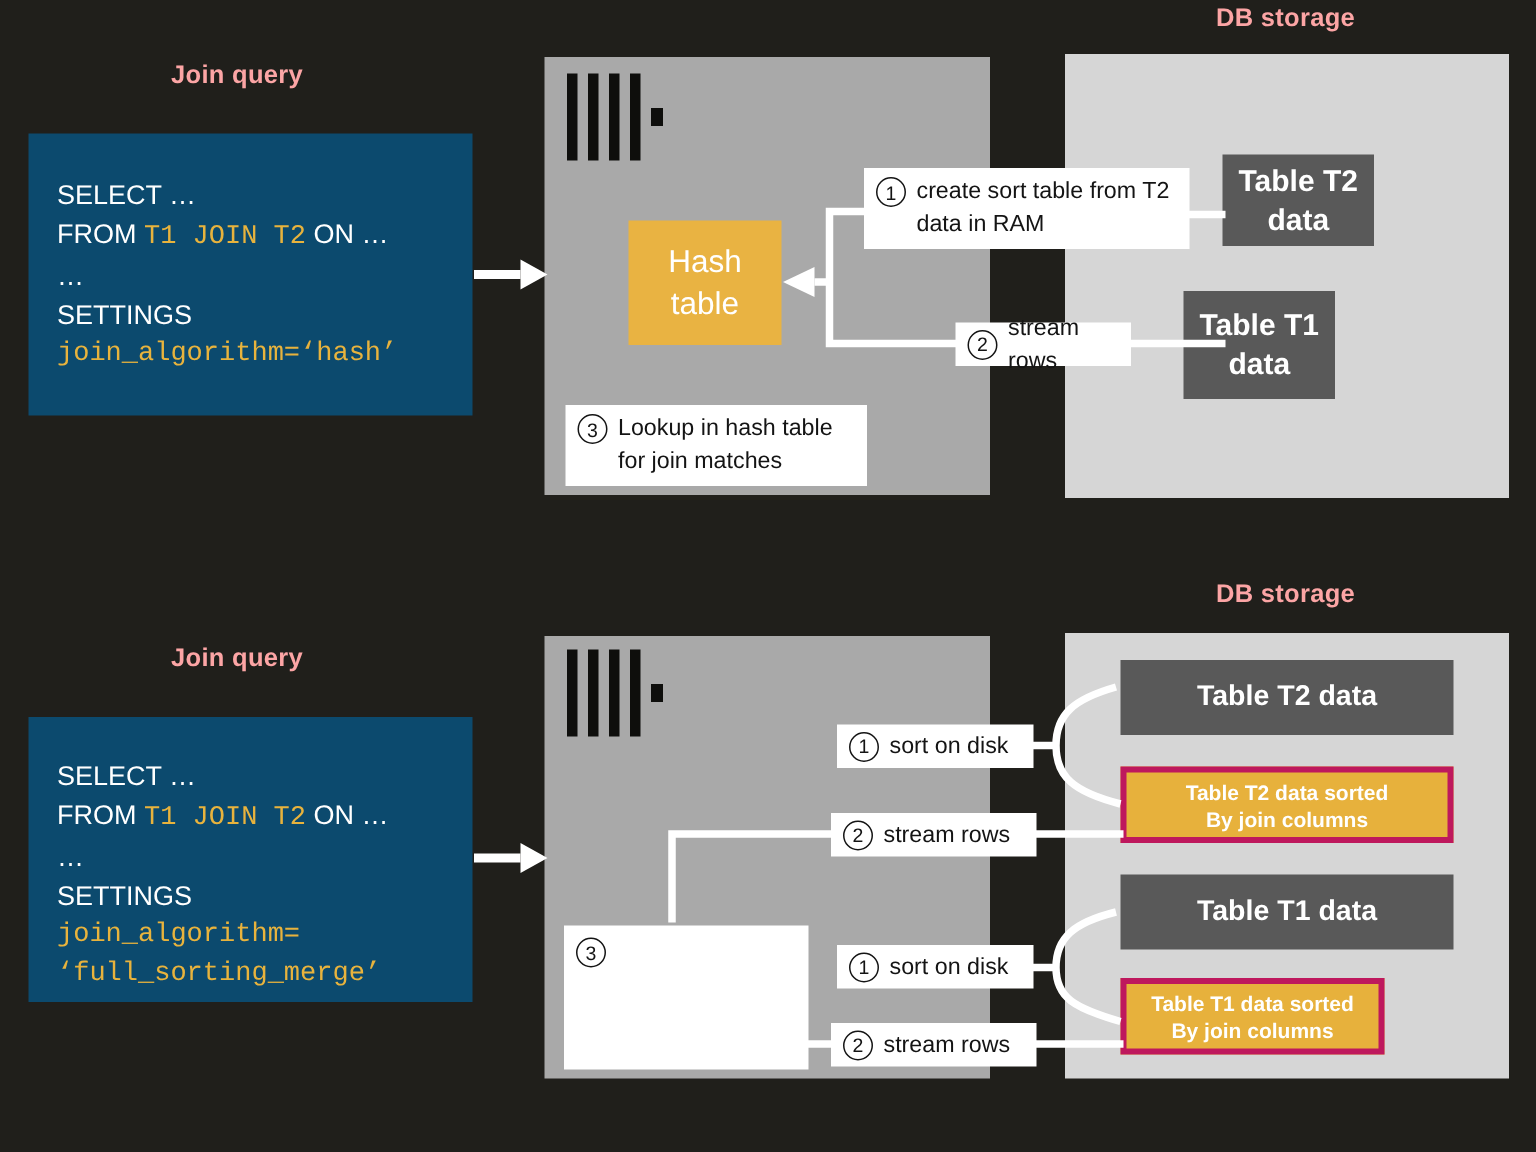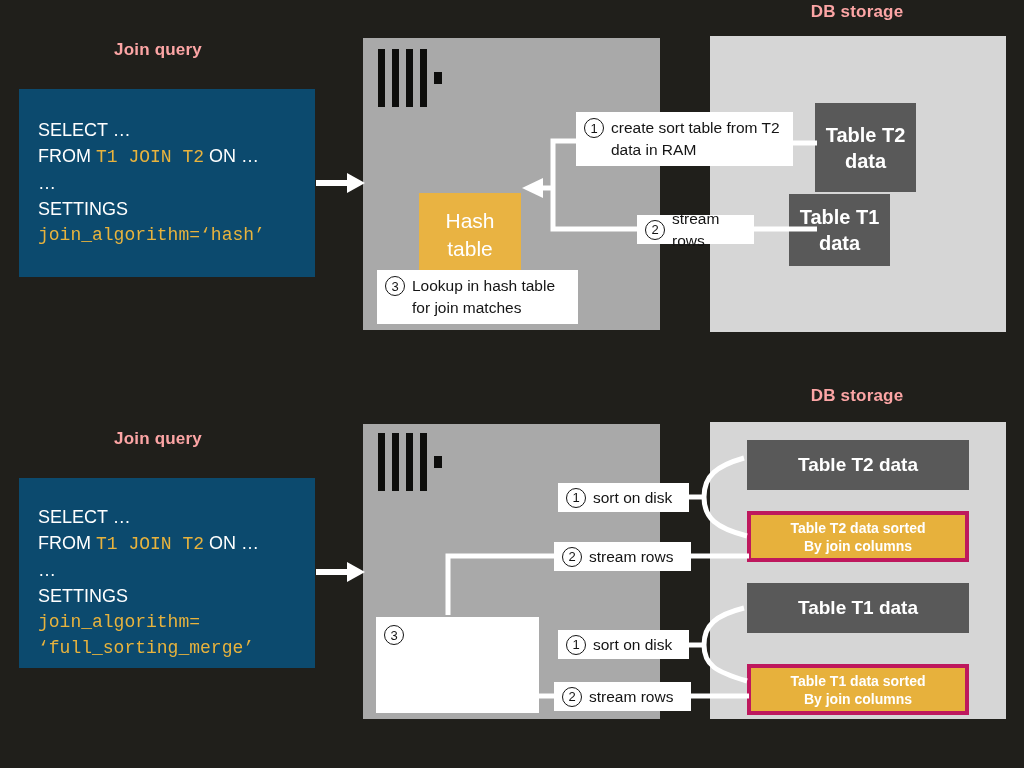--- a/index.html
+++ b/index.html
@@ -39,21 +39,20 @@
   .ch-dot { width: 8px; height: 12px; background: #0e0e0c; margin-top: 23px; }
 
   .hash-box {
     background: #e9b342;
     color: #ffffff;
     font-size: 21px;
     font-weight: 500;
     line-height: 28px;
     display: flex; align-items: center; justify-content: center;
     text-align: center;
-    margin-top: 46px;
   }
 
   .table-box {
     background: #595959;
     color: #ffffff;
     font-weight: 700;
     display: flex; align-items: center; justify-content: center;
     text-align: center;
   }
   .table-box.two-line { font-size: 20px; line-height: 26px; }
@@ -125,21 +124,21 @@
     </div>
   </div>
 
   <div class="abs hash-box pre" style="left:419px; top:147px; width:102px; height:83px;">Hash
 table</div>
 
   <div class="abs section-title" style="left:737px; top:2px; width:240px;">DB storage</div>
 
   <div class="abs db-box" style="left:710px; top:36px; width:296px; height:296px;"></div>
 
-  <div class="abs table-box two-line pre" style="left:815px; top:103px; width:101px; height:89px;">Table T2
+  <div class="abs table-box two-line pre" style="left:815px; top:103px; width:101px; height:61px;">Table T2
 data</div>
 
   <div class="abs table-box two-line pre" style="left:789px; top:194px; width:101px; height:72px;">Table T1
 data</div>
 
   <div class="abs ann multi" style="left:576px; top:112px; width:217px; min-height:49px;">
     <span class="num">1</span>
     <span class="txt">create sort table from T2 data in RAM</span>
   </div>
 
@@ -178,21 +177,21 @@
 
   <div class="abs db-box" style="left:710px; top:422px; width:296px; height:297px;"></div>
 
   <div class="abs table-box one-line" style="left:747px; top:440px; width:222px; height:50px;">Table T2 data</div>
 
   <div class="abs sorted-box pre" style="left:747px; top:511px; width:222px; height:51px;">Table T2 data sorted
 By join columns</div>
 
   <div class="abs table-box one-line" style="left:747px; top:583px; width:222px; height:50px;">Table T1 data</div>
 
-  <div class="abs sorted-box pre" style="left:747px; top:652px; width:222px; height:51px;margin-top:12px;">Table T1 data sorted
+  <div class="abs sorted-box pre" style="left:747px; top:652px; width:176px; height:51px;">Table T1 data sorted
 By join columns</div>
 
   <div class="abs ann single" style="left:558px; top:483px; width:131px; height:29px;">
     <span class="num">1</span>
     <span class="txt">sort on disk</span>
   </div>
 
   <div class="abs ann single" style="left:554px; top:542px; width:137px; height:29px;">
     <span class="num">2</span>
     <span class="txt">stream rows</span>

